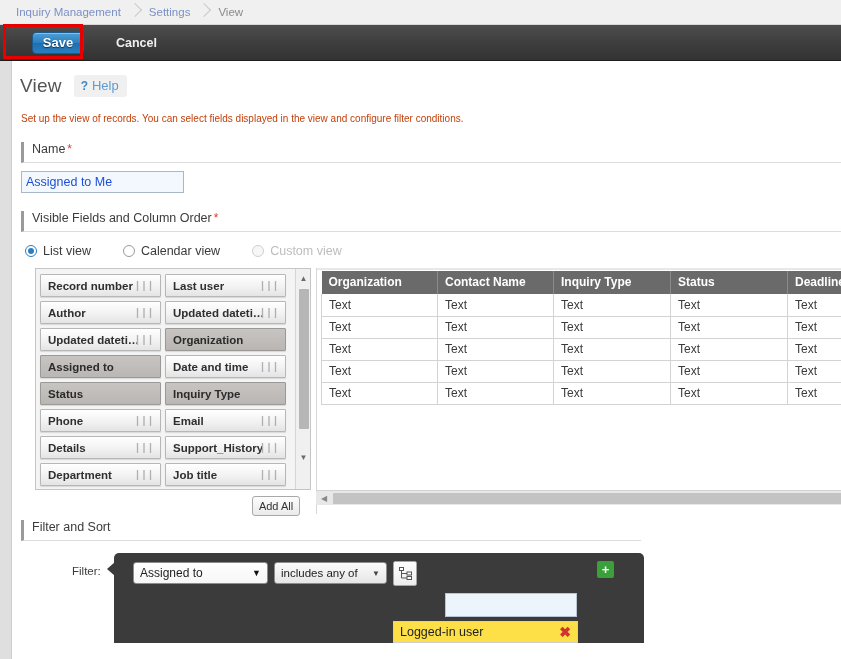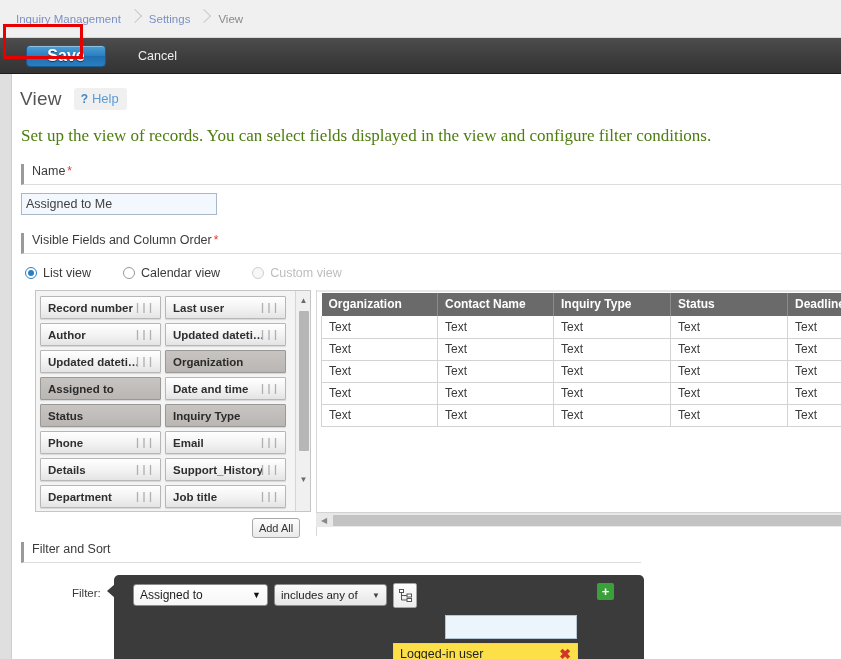--- a/index.html
+++ b/index.html
@@ -8,21 +8,21 @@
     width: 841px; height: 659px;
     overflow: hidden;
     background: #ffffff;
     font-family: "Liberation Sans", sans-serif;
     font-size: 12px;
     color: #333;
   }
 
   
   .breadcrumb-bar {
-    height: 38px;
+    height: 25px;
     background: #f0f0f0;
     border-bottom: 1px solid #d8d8d8;
     display: flex;
     align-items: center;
     padding-left: 16px;
     position: relative;
   }
   .crumb {
     font-size: 11.5px;
     color: #7b90c4;
@@ -58,41 +58,42 @@
   .save-wrap {
     position: absolute;
     left: 3px; top: 24px;
     width: 80px; height: 35px;
     border: 3px solid #e60000;
     background: transparent;
     z-index: 5;
     pointer-events: none;
   }
   .btn-save {
-    margin-left: 16px;
-    width: 80px; height: 22px;
+    margin-left: 22px;
+    width: 52px; height: 22px;
     border-radius: 4px;
     border: 1px solid #1a5a8e;
     background: linear-gradient(to bottom, #4e9fd4 0%, #2b7fc0 48%, #1f6fb0 52%, #2a7ec0 100%);
     color: #ffffff;
-    font-size: 16px;
+    font-size: 13px;
     font-weight: bold;
     text-shadow: 0 1px 1px rgba(0,0,0,.55);
     display: flex; align-items: center; justify-content: center;
     box-shadow: inset 0 1px 0 rgba(255,255,255,.35);
     cursor: pointer;
   }
   .btn-cancel {
     margin-left: 26px;
     color: #efefef;
     font-size: 12.5px;
     cursor: pointer;
     background: none;
     border: none;
     font-family: "Liberation Sans", sans-serif;
+    font-weight: bold;
   }
 
   
   .page {
     position: relative;
     height: 598px;
     background: #ffffff;
   }
   .left-gutter {
     position: absolute;
@@ -128,45 +129,44 @@
     display: flex;
     align-items: center;
     gap: 4px;
     cursor: pointer;
   }
   .help-q { color: #3d89c8; font-weight: bold; font-size: 12px; }
   .help-lbl { color: #5b9bd5; font-size: 13px; }
 
   .desc {
     padding: 16px 0 0 8px;
-    font-size: 17px;
-    color: #4d7c0f;
-    font-family: Liberation Serif, serif;
+    font-size: 10px;
+    color: #c2410c;
   }
 
   
   .section {
     margin: 18px 15px 0 8px;
     padding-left: 8px;
     border-left: 3px solid #9a9a9a;
     border-bottom: 1px solid #dcdcdc;
     padding-bottom: 6px;
     font-size: 12.5px;
     color: #3b3b3b;
     width: calc(100% - 8px);
   }
   .req { color: #e33; margin-left: 2px; font-size: 12px; }
 
   .name-input {
     margin: 8px 0 0 8px;
-    width: 196px; height: 22px;
+    width: 163px; height: 22px;
     border: 1px solid #a9b7c6;
     background: #f2f8fd;
     font-size: 12.5px;
-    color: #404040;
+    color: #1d4ed8;
     padding: 1px 4px;
     font-family: "Liberation Sans", sans-serif;
   }
 
   
   .radio-row {
     display: flex;
     align-items: center;
     margin: 12px 0 0 12px;
     gap: 32px;

